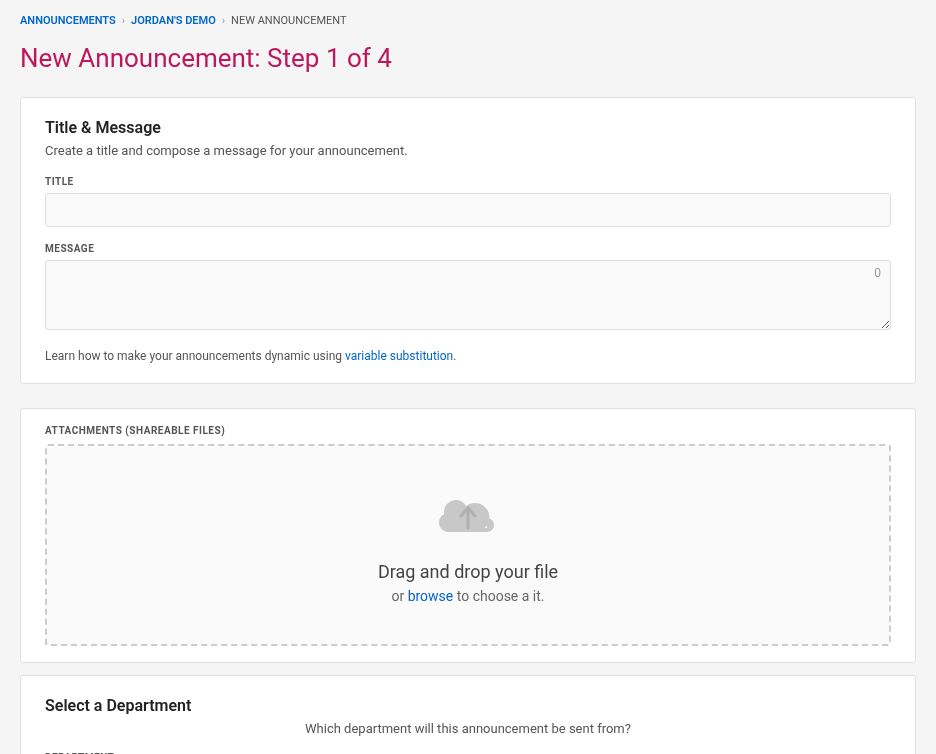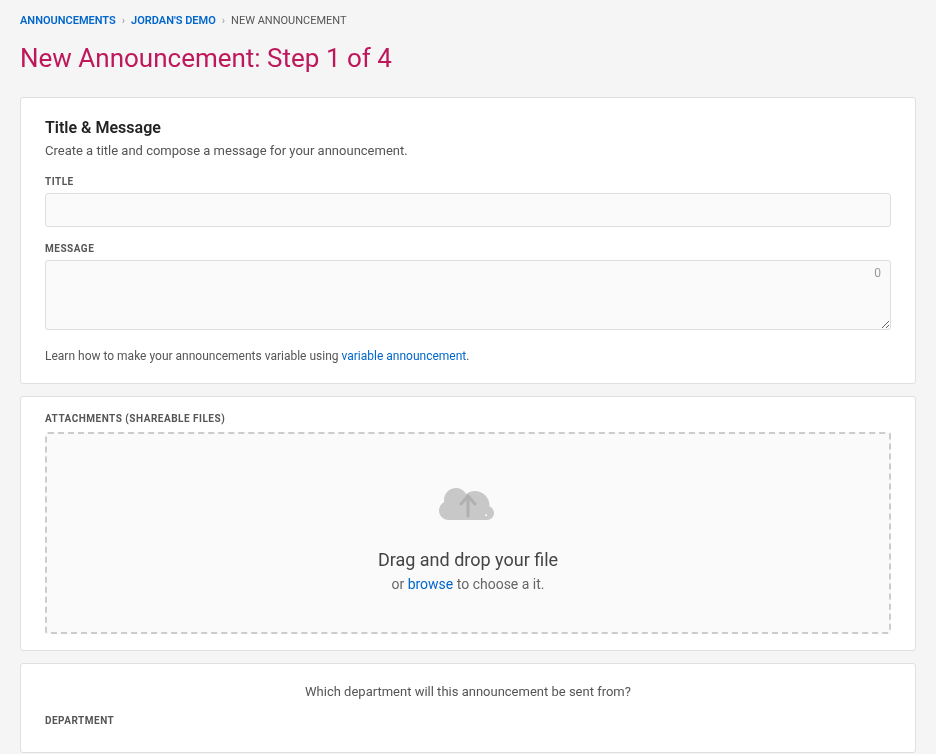--- a/index.html
+++ b/index.html
@@ -43,21 +43,21 @@
       font-size: 26px;
       font-weight: 400;
       color: #be185d;
       margin-bottom: 24px;
     }
     .section-card {
       background: #fff;
       border: 1px solid #e0e0e0;
       border-radius: 3px;
       padding: 20px 24px;
-      margin-bottom: 12px;
+      margin-bottom: 24px;
     }
     .section-title {
       font-size: 16px;
       font-weight: 600;
       color: #222;
       margin-bottom: 6px;
     }
     .section-desc {
       font-size: 13px;
       color: #555;
@@ -200,21 +200,21 @@
 
     <div class="field-group">
       <div class="field-label">MESSAGE</div>
       <div class="message-wrapper">
         <textarea class="text-input" rows="3" style=""></textarea>
         <span class="message-count">0</span>
       </div>
     </div>
 
     <div class="variable-sub-text">
-      <span>Learn how to make your announcements variable using </span><a href="#">variable announcement</a><span>.</span>
+      <span>Learn how to make your announcements dynamic using </span><a href="#">variable substitution</a><span>.</span>
     </div>
   </div>
 
   <div class="attachments-outer">
     <div class="attachments-label">ATTACHMENTS (SHAREABLE FILES)</div>
     <div class="drop-zone cursor-pointer">
 
       <div class="cloud-icon">
     <svg width="70" height="60" viewBox="0 0 70 60" fill="none" xmlns="http://www.w3.org/2000/svg">
       <path d="M54 42H51.5C54.5 39.5 56.5 35.7 56.5 31.5C56.5 23.5 50 17 42 17C38.7 17 35.6 18.1 33.1 20.1C31.2 16.5 27.4 14 23 14C16.4 14 11 19.4 11 26C11 26.7 11.1 27.4 11.2 28.1C8.2 29.7 6 32.8 6 36.5C6 41.7 10.3 46 15.5 46H54C57.9 46 61 42.9 61 39C61 35.1 57.9 32 54 32V42Z" fill="#c8c8c8"></path>
@@ -224,19 +224,20 @@
   </div>
 
       <div class="drop-text">Drag and drop your file</div>
       <div class="drop-sub">
         <span>or </span><a href="#">browse</a><span> to choose a it.</span>
       </div>
     </div>
   </div>
 
   <div class="select-dept-section">
+    <div class="select-section-title">Select a Department</div>
     <div class="select-section-desc">Which department will this announcement be sent from?</div>
 
     <div class="field-label">DEPARTMENT</div>
 
   </div>
 
 </div>
 
 </body></html>

